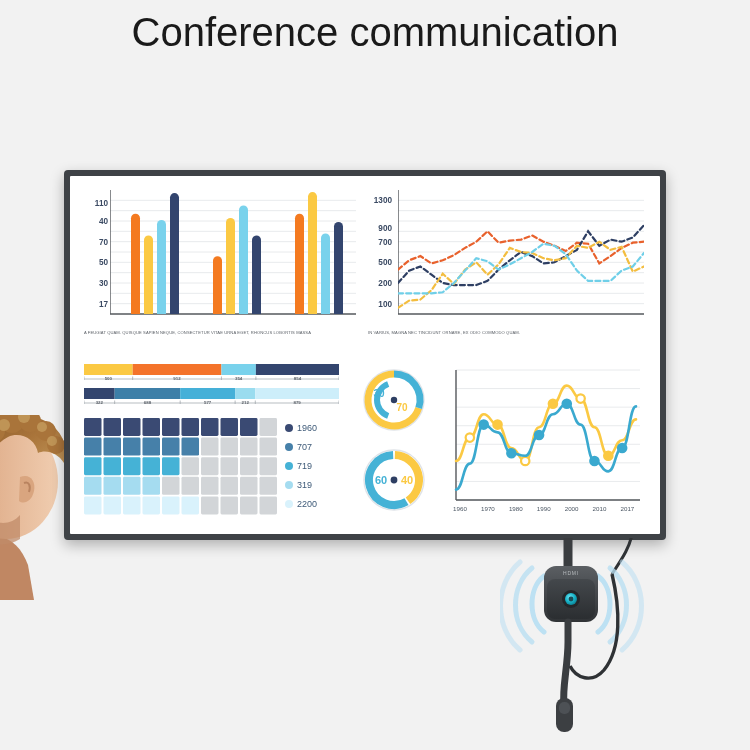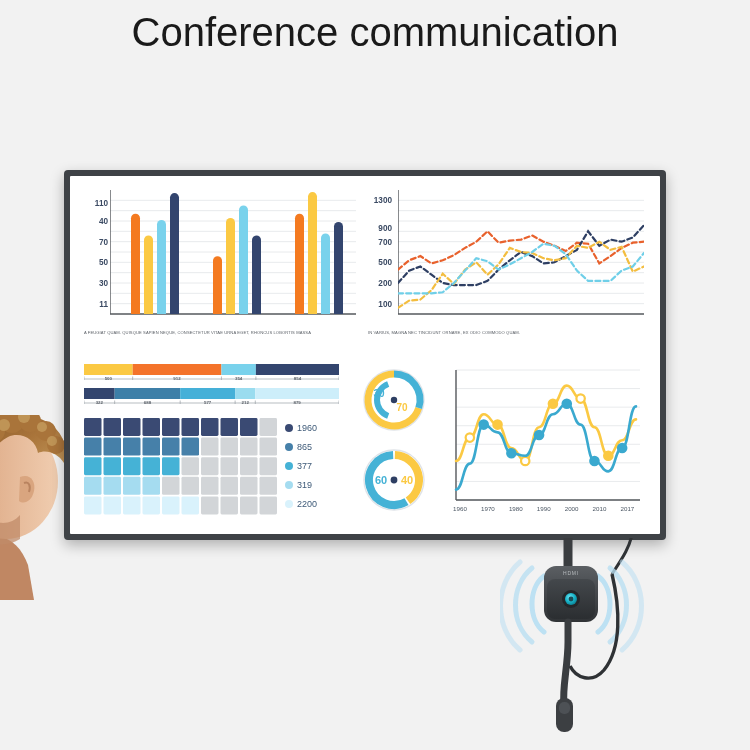--- a/index.html
+++ b/index.html
@@ -128,21 +128,21 @@
       </g>
     </svg>
   </div>
 
   <div class="monitor">
     <div class="screen">
 
       <div class="panel" id="p-bar">
         <div style="position:relative;width:100%;height:142px;">
           <div class="axlabels" id="barYax">
-              <span style="top: 117.667px;">11</span>
+              <span style="top: 117.667px;">17</span>
               <span style="top: 97px;">30</span>
               <span style="top: 76.3333px;">50</span>
               <span style="top: 55.6667px;">70</span>
               <span style="top: 35px;">40</span>
               <span style="top: 17px;">110</span>
             </div>
           <svg id="barSvg" style="position:absolute;left:26px;top:0;" width="246" height="142">
               <line x1="0" y1="117.66666666666666" x2="246" y2="117.66666666666666" stroke="#e2e4e7" stroke-width="0.8"></line>
               <line x1="0" y1="107.33333333333334" x2="246" y2="107.33333333333334" stroke="#e2e4e7" stroke-width="0.8"></line>
               <line x1="0" y1="97" x2="246" y2="97" stroke="#e2e4e7" stroke-width="0.8"></line>
@@ -322,25 +322,25 @@
             <rect x="156" y="78.4" width="17.5" height="18" rx="1.4" fill="#d2d5d8"></rect>
             <rect x="175.5" y="78.4" width="17.5" height="18" rx="1.4" fill="#d2d5d8"></rect>
           </svg>
         <div class="hm-legend" id="hmLegend">
             <div class="row">
               <span class="dot" style="background: rgb(58, 74, 115);"></span>
               <span class="val">1960</span>
             </div>
             <div class="row">
               <span class="dot" style="background: rgb(70, 128, 169);"></span>
-              <span class="val">865</span>
+              <span class="val">707</span>
             </div>
             <div class="row">
               <span class="dot" style="background: rgb(69, 178, 214);"></span>
-              <span class="val">377</span>
+              <span class="val">719</span>
             </div>
             <div class="row">
               <span class="dot" style="background: rgb(165, 220, 240);"></span>
               <span class="val">319</span>
             </div>
             <div class="row">
               <span class="dot" style="background: rgb(217, 242, 252);"></span>
               <span class="val">2200</span>
             </div>
           </div>

